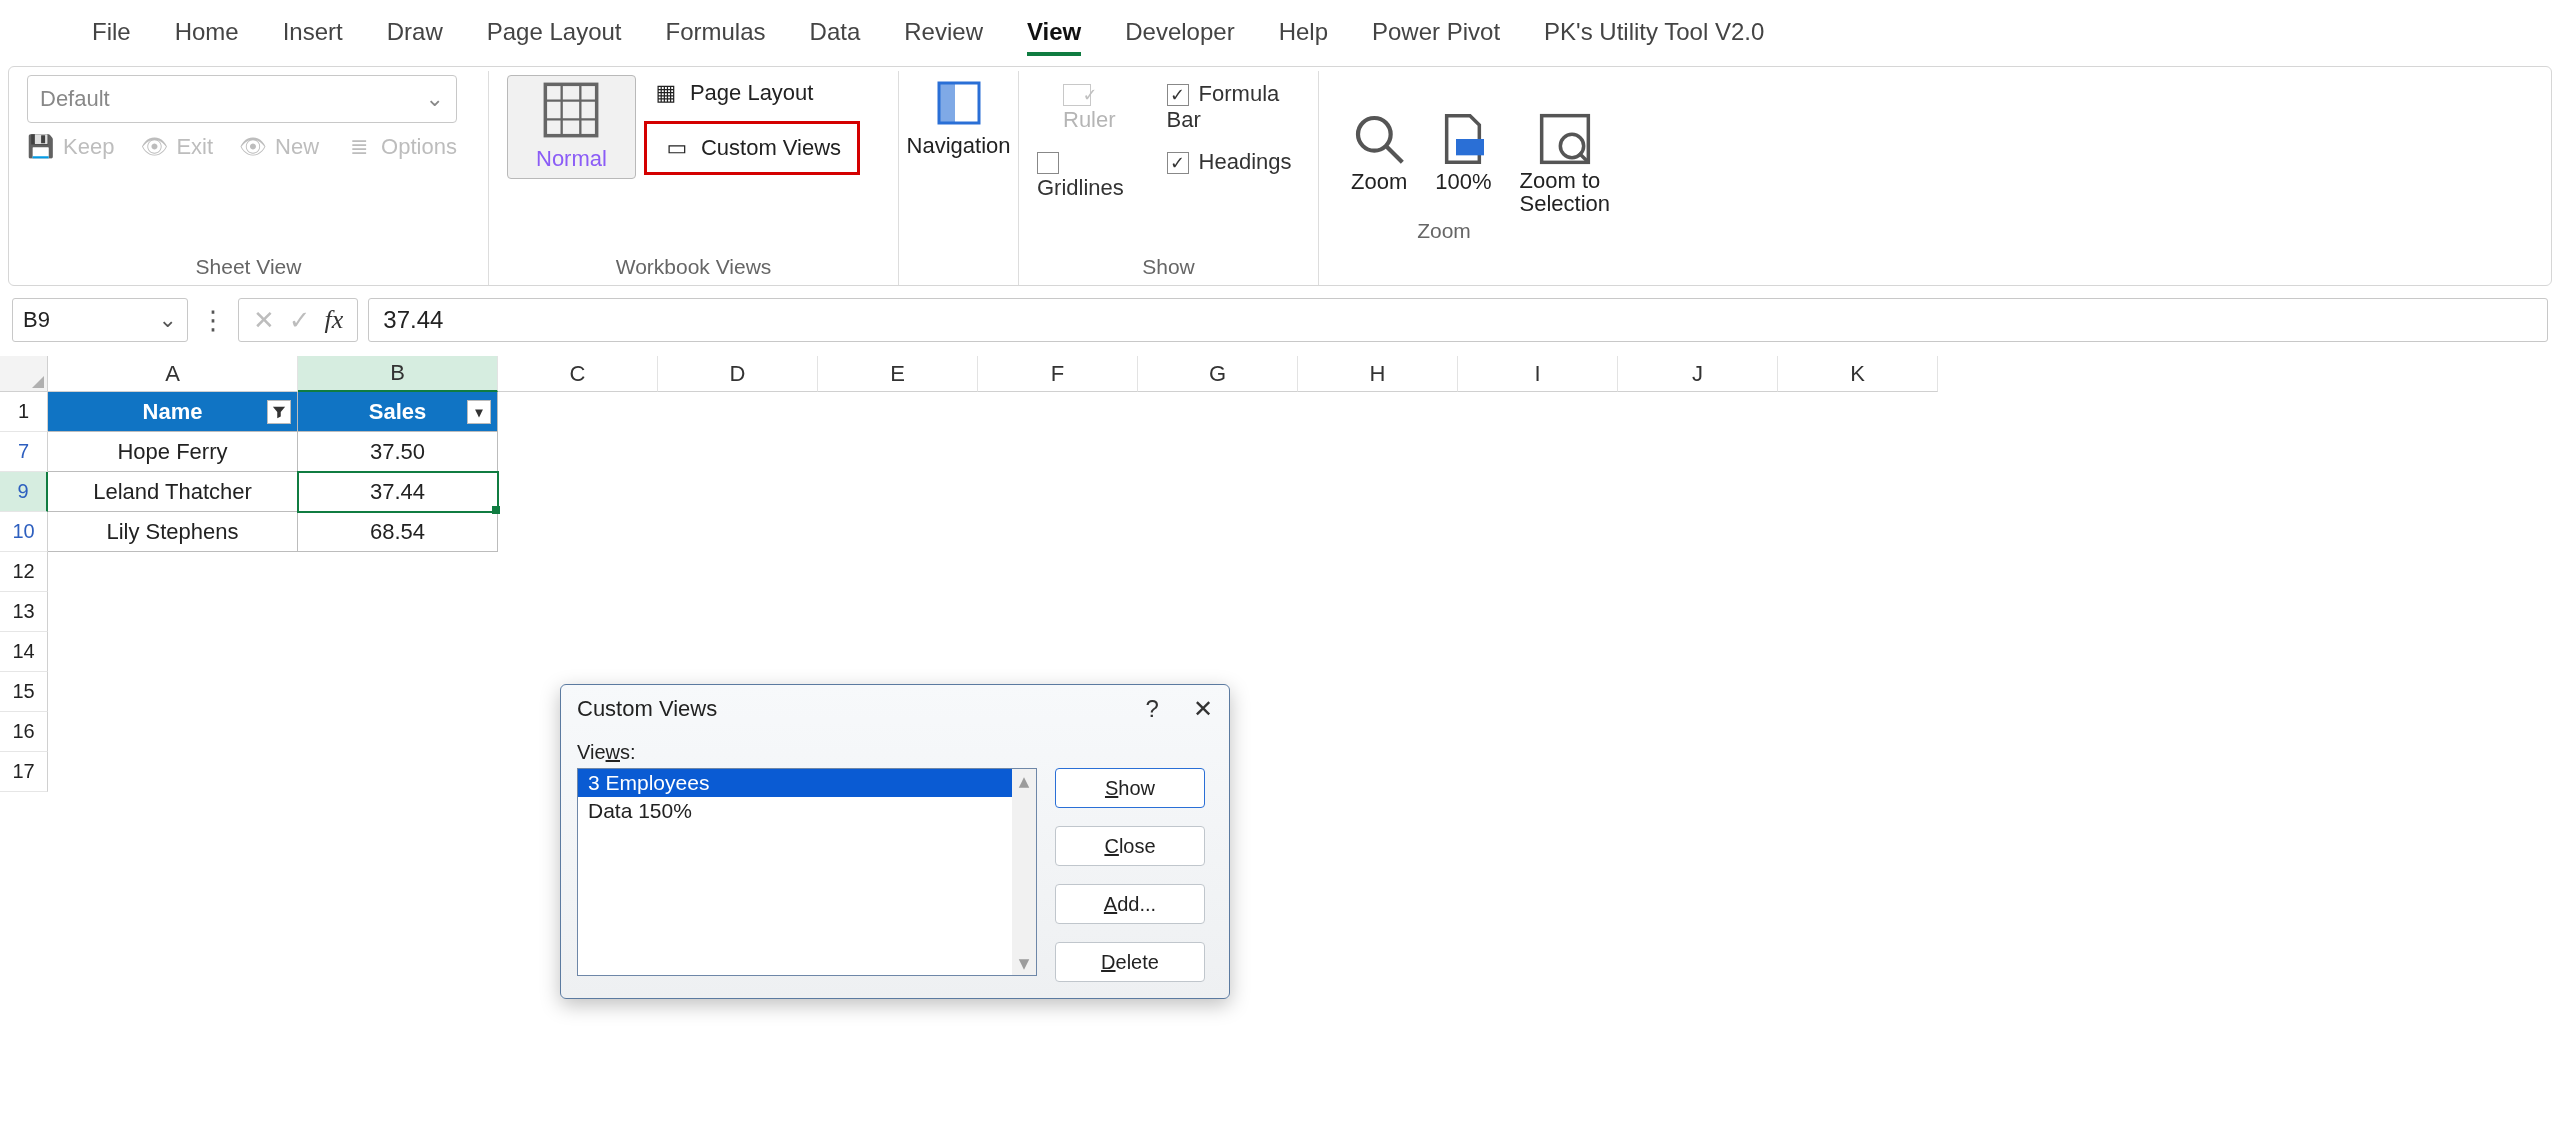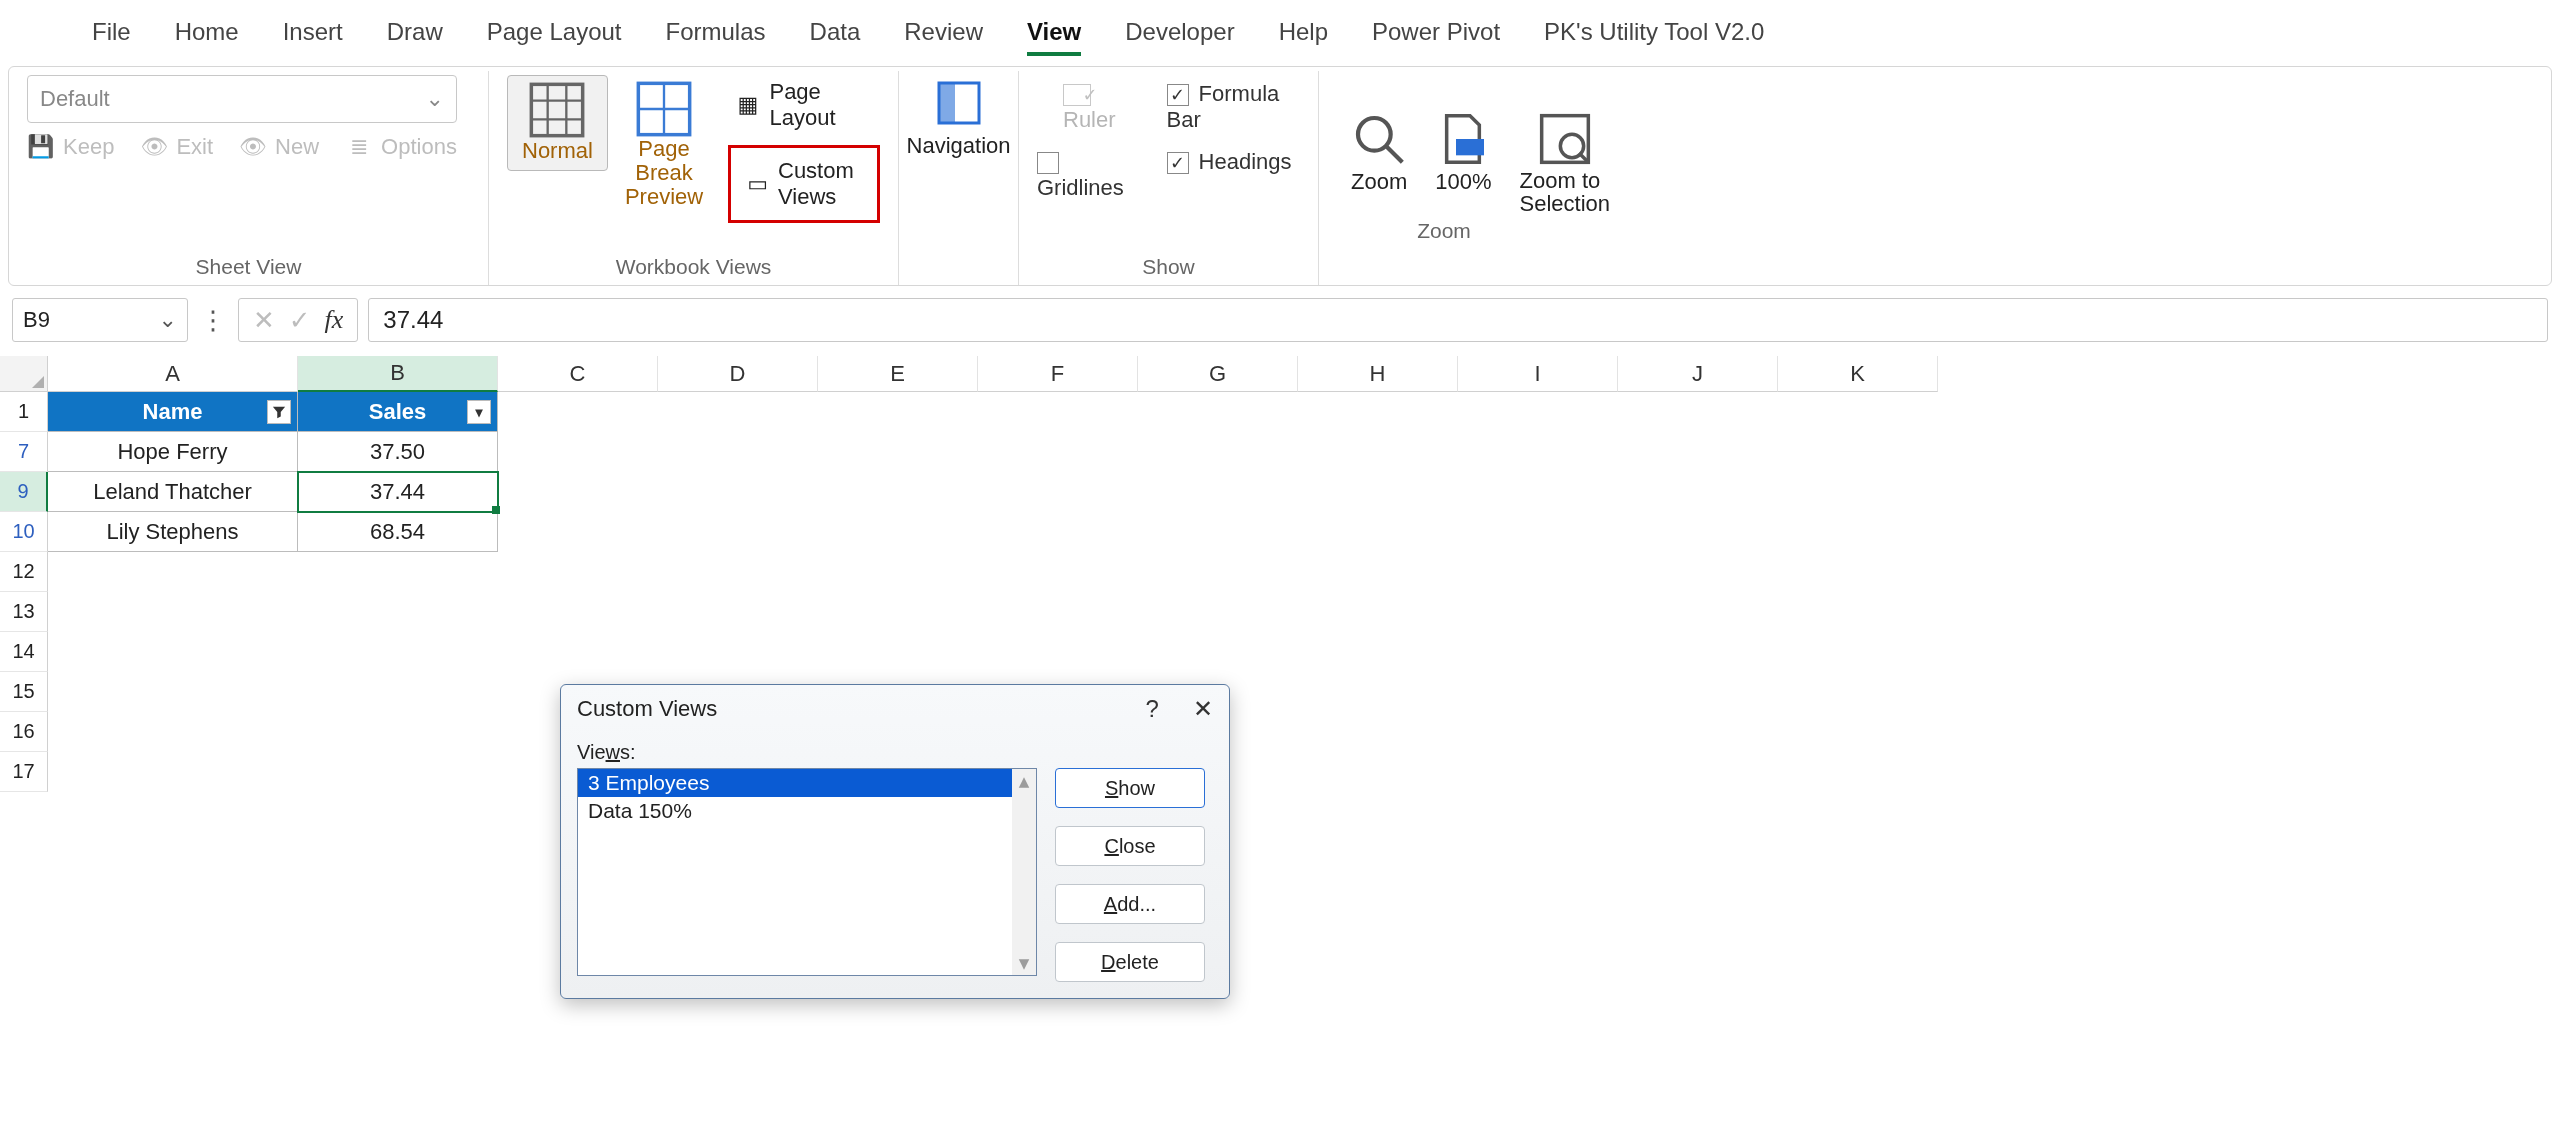--- a/index.html
+++ b/index.html
@@ -16,21 +16,21 @@
   .group:last-child { border-right:none; }
   .group-label { text-align:center; color:#666; font-size:21px; padding-top:4px; }
 
   .sheetview-top { display:flex; align-items:center; gap:10px; }
   .sv-input { width:430px; height:48px; border:1px solid #c8c8c8; border-radius:4px; background:#fff; padding:0 12px; color:#888; font-size:22px; display:flex; align-items:center; justify-content:space-between; }
   .sv-row { display:flex; gap:26px; align-items:center; margin-top:10px; color:#bdbdbd; font-size:22px; }
   .sv-item { display:flex; align-items:center; gap:8px; }
   .ico { width:28px; height:28px; display:inline-flex; align-items:center; justify-content:center; }
 
   .wb-buttons { display:flex; align-items:flex-start; }
-  .big-btn { display:flex; flex-direction:column; align-items:center; justify-content:flex-start; padding:6px 14px; font-size:22px; color:#a16207; text-align:center; gap:0; }
+  .big-btn { display:flex; flex-direction:column; align-items:center; justify-content:flex-start; padding:6px 28px; font-size:22px; color:#8b5cf6; text-align:center; gap:8px; }
   .big-btn.active { background:#f1f1f1; border:1px solid #b9b9b9; border-radius:4px; }
   .big-ico { width:56px; height:56px; }
   .side-stack { display:flex; flex-direction:column; gap:10px; margin-left:8px; }
   .side-item { display:flex; align-items:center; gap:10px; font-size:22px; color:#222; padding:4px 8px; }
   .cv-highlight { border:3px solid #d40000; padding:10px 16px; }
 
   .nav-btn { display:flex; flex-direction:column; align-items:center; font-size:22px; gap:6px; padding-top:4px;}
   .show-col { display:flex; gap:26px; }
   .chk-col { display:flex; flex-direction:column; gap:16px; font-size:22px; color:#333; }
   .chk-col .dis { color:#b5b5b5;padding-left:26px; }
@@ -143,28 +143,20 @@
       <div class="big-btn active">
         <svg class="big-ico" viewBox="0 0 24 24">
             <rect x="1" y="1" width="22" height="22" fill="none" stroke="#666" stroke-width="1.5"></rect>
             <line x1="8" y1="1" x2="8" y2="23" stroke="#666"></line>
             <line x1="16" y1="1" x2="16" y2="23" stroke="#666"></line>
             <line x1="1" y1="8" x2="23" y2="8" stroke="#666"></line>
             <line x1="1" y1="16" x2="23" y2="16" stroke="#666"></line>
           </svg>
         <span>Normal</span>
       </div>
-      <div class="big-btn">
-        <svg class="big-ico" viewBox="0 0 24 24">
-            <rect x="1" y="1" width="22" height="22" fill="none" stroke="#3a7bd5" stroke-width="1.5"></rect>
-            <line x1="12" y1="1" x2="12" y2="23" stroke="#3a7bd5"></line>
-            <line x1="1" y1="12" x2="23" y2="12" stroke="#3a7bd5"></line>
-          </svg>
-        <span style="line-height:1.1">Page Break Preview</span>
-      </div>
       <div class="side-stack">
         <div class="side-item">
           <span class="ico">▦</span>
           <span>Page Layout</span>
         </div>
         <div class="side-item cv-highlight">
           <span class="ico">▭</span>
           <span>Custom Views</span>
         </div>
       </div>

